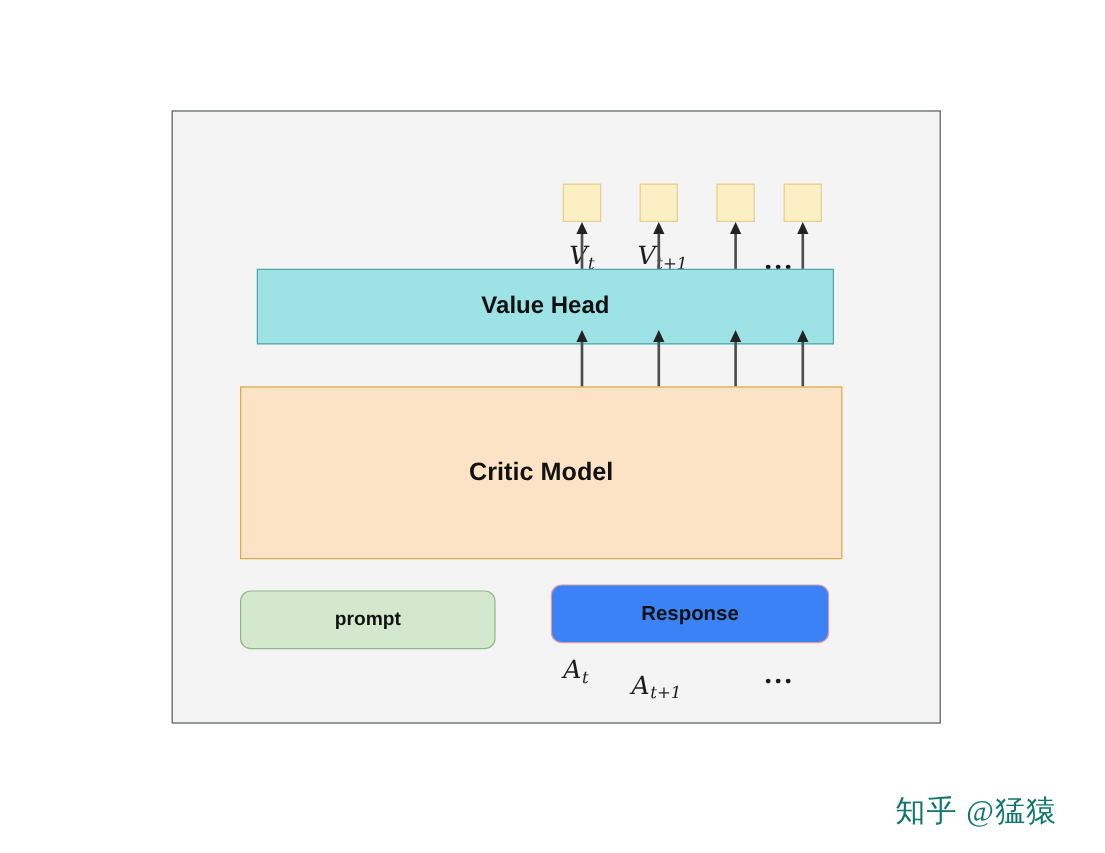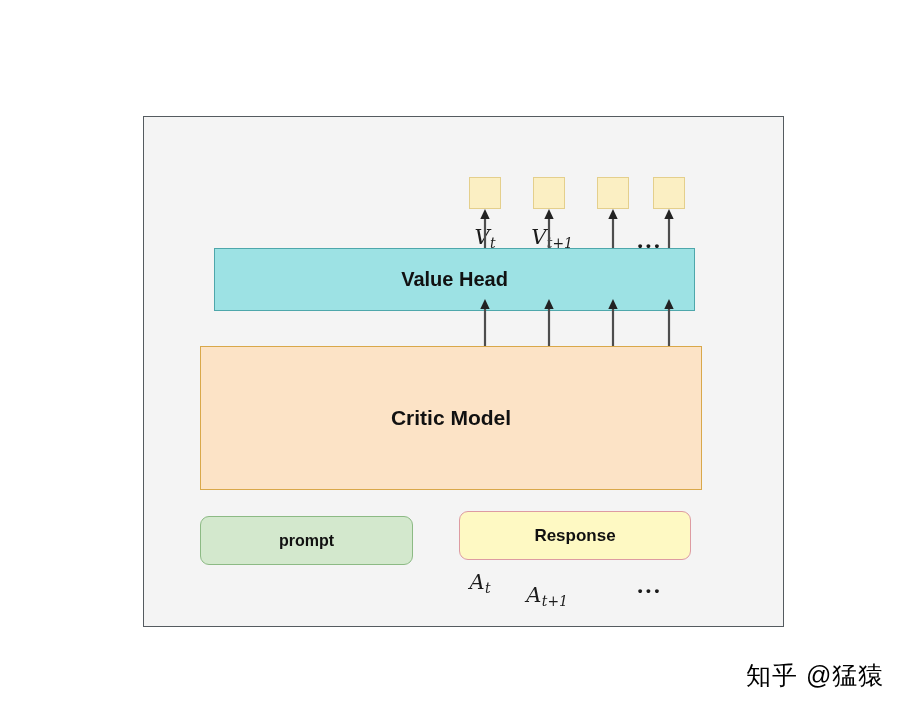--- a/index.html
+++ b/index.html
@@ -18,21 +18,20 @@
   
   #diagram-panel {
     position: absolute;
     left: 143px;
     top: 92px;
     width: 641px;
     height: 511px;
     background: #f4f4f4;
     border: 1.5px solid #555b60;
     box-sizing: border-box;
-    margin-top: 24px;
   }
 
   
   .abs { position: absolute; }
 
   
   .math-label {
     font-family: "DejaVu Serif", "Liberation Serif", serif;
     font-style: italic;
     font-size: 21px;
@@ -109,34 +108,34 @@
     border: 1px solid #8cba84;
     border-radius: 9px;
     font-size: 16px;
     align-items: center;
   }
   #response-box {
     left: 315px;
     top: 394px;
     width: 232px;
     height: 49px;
-    background: #fef9c3;
+    background: #3b82f6;
     border: 1px solid #dd9ba2;
     border-radius: 9px;
     font-size: 17px;
   }
 
   
   #watermark {
     position: absolute;
     left: 746px;
     top: 659px;
     font-size: 25px;
-    color: #000000;
-    font-family: Liberation Sans, sans-serif;
+    color: #0f766e;
+    font-family: Liberation Serif, serif;
     white-space: nowrap;
     letter-spacing: 1px;
   }
 </style>
 </head>
 <body>
 
 <div id="diagram-panel">
 
   <div class="abs math-label" style="left:321px; top:110px; width:40px;">

